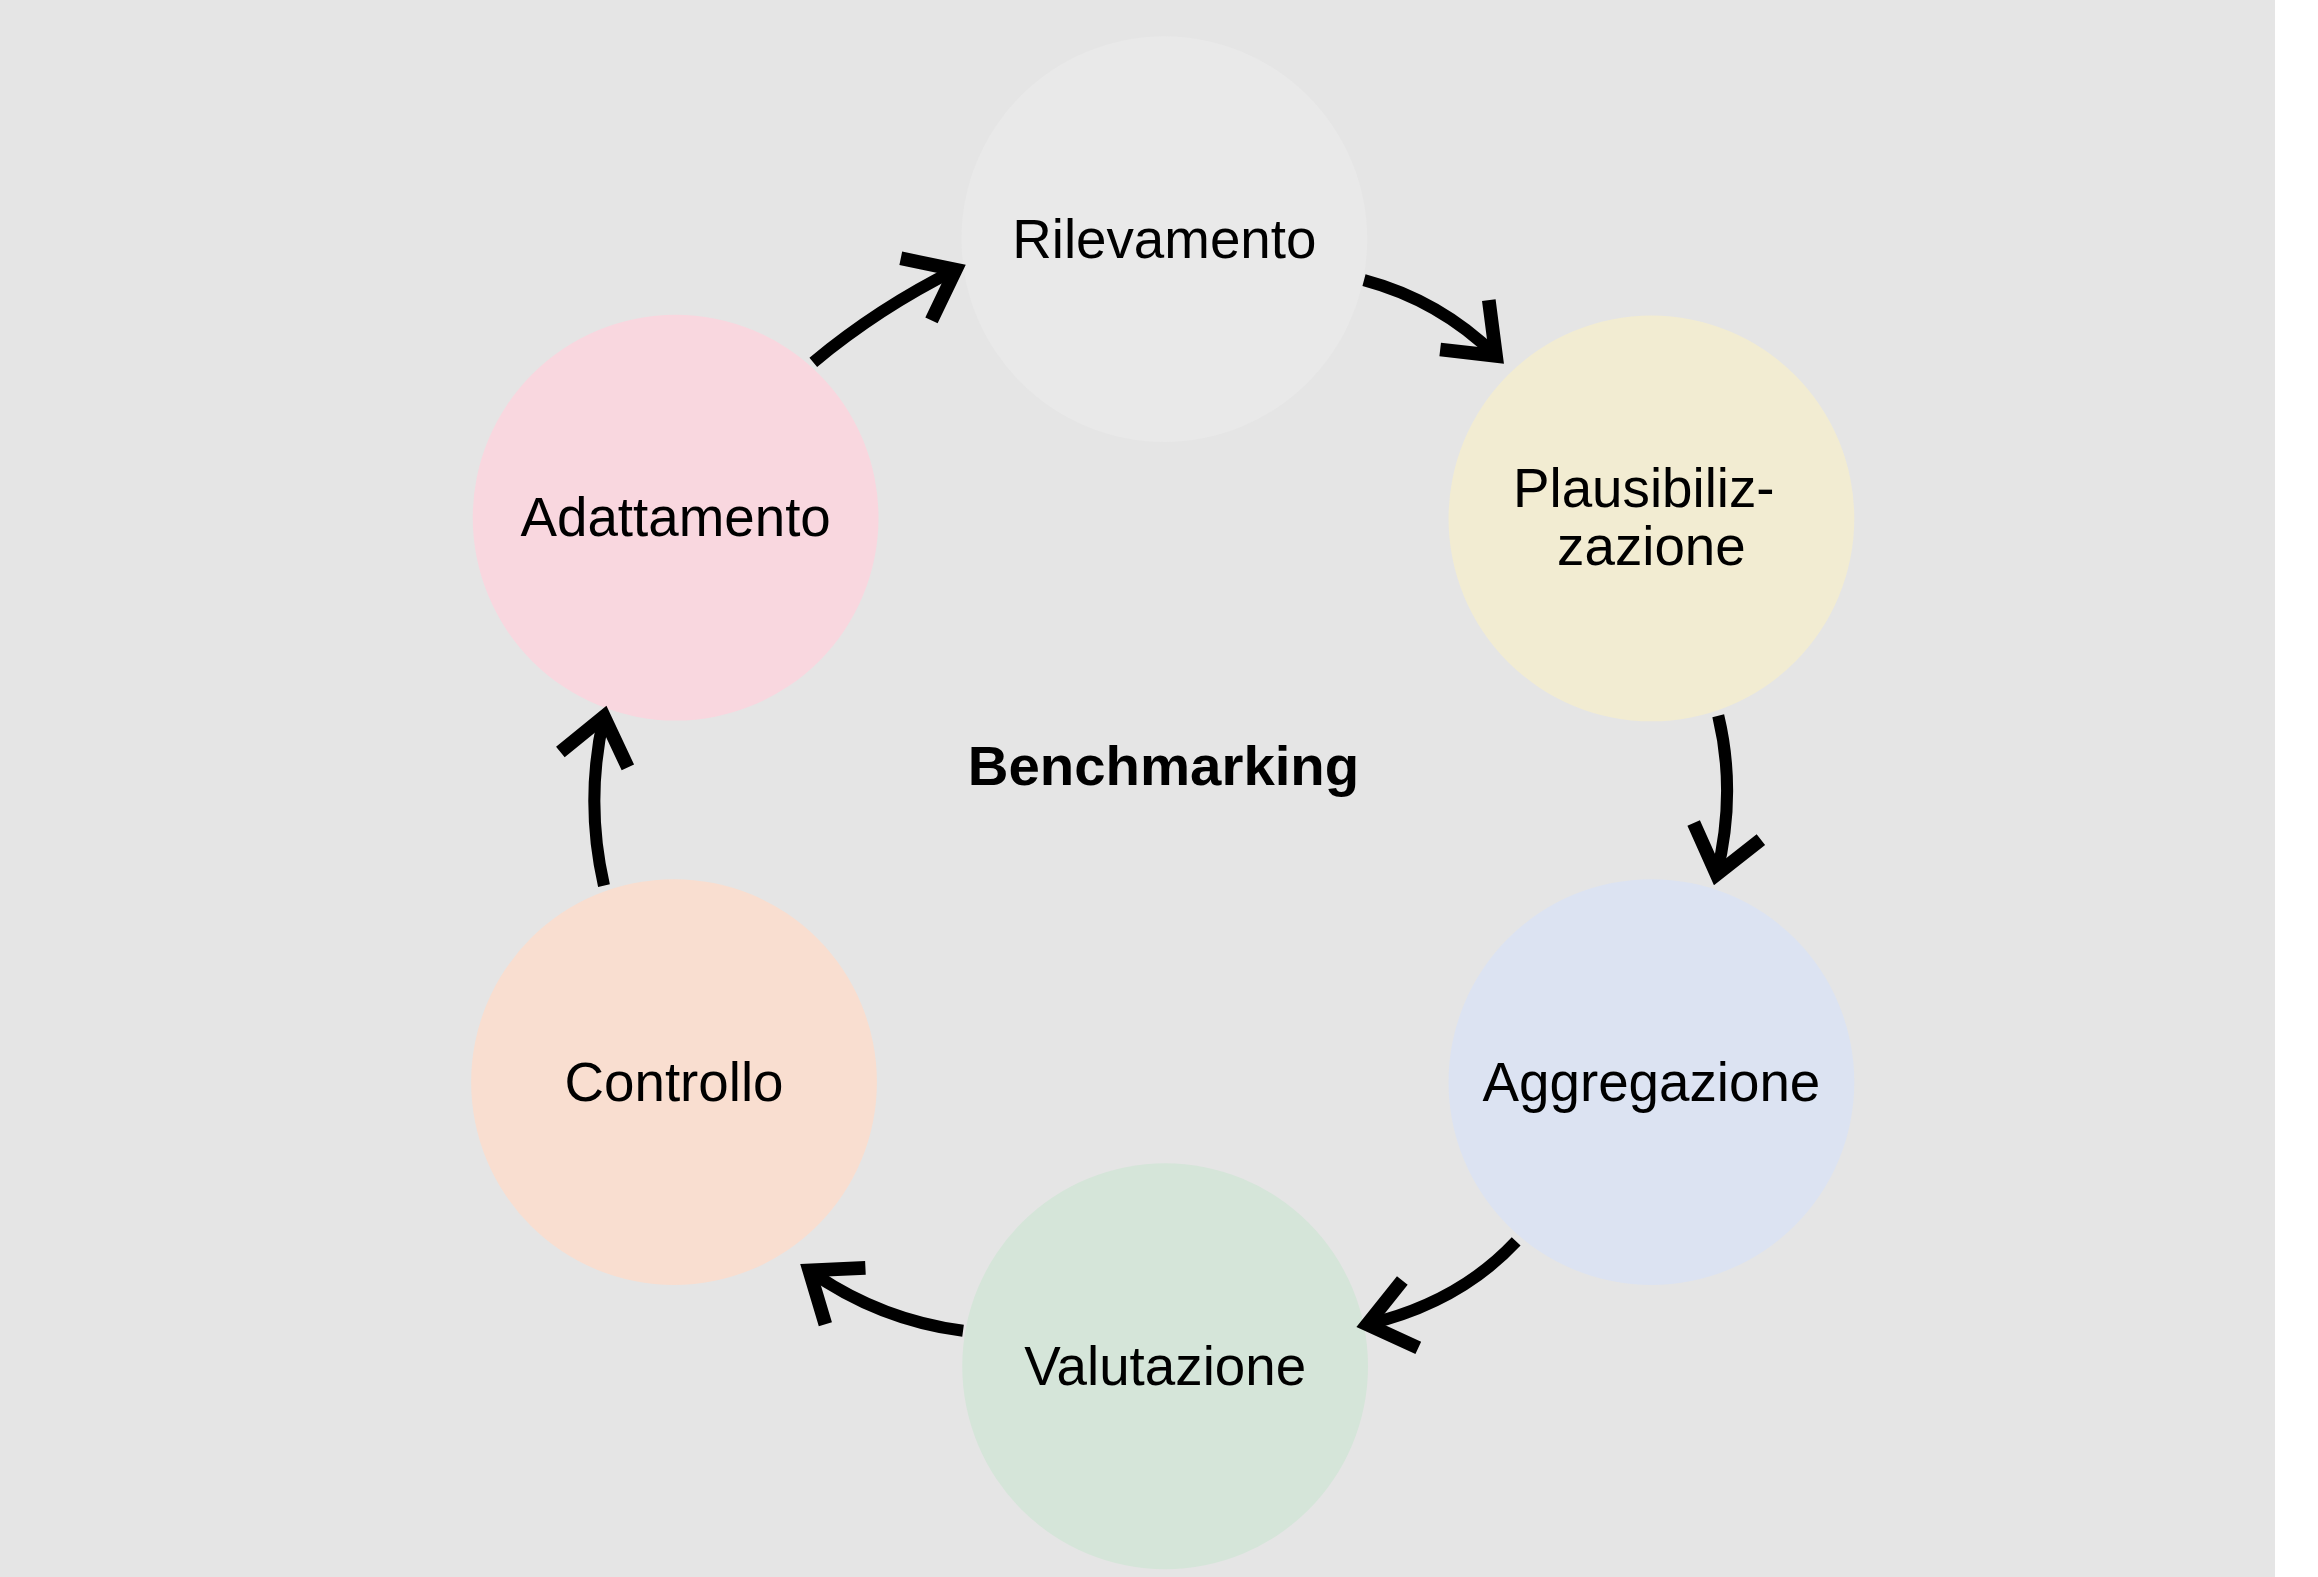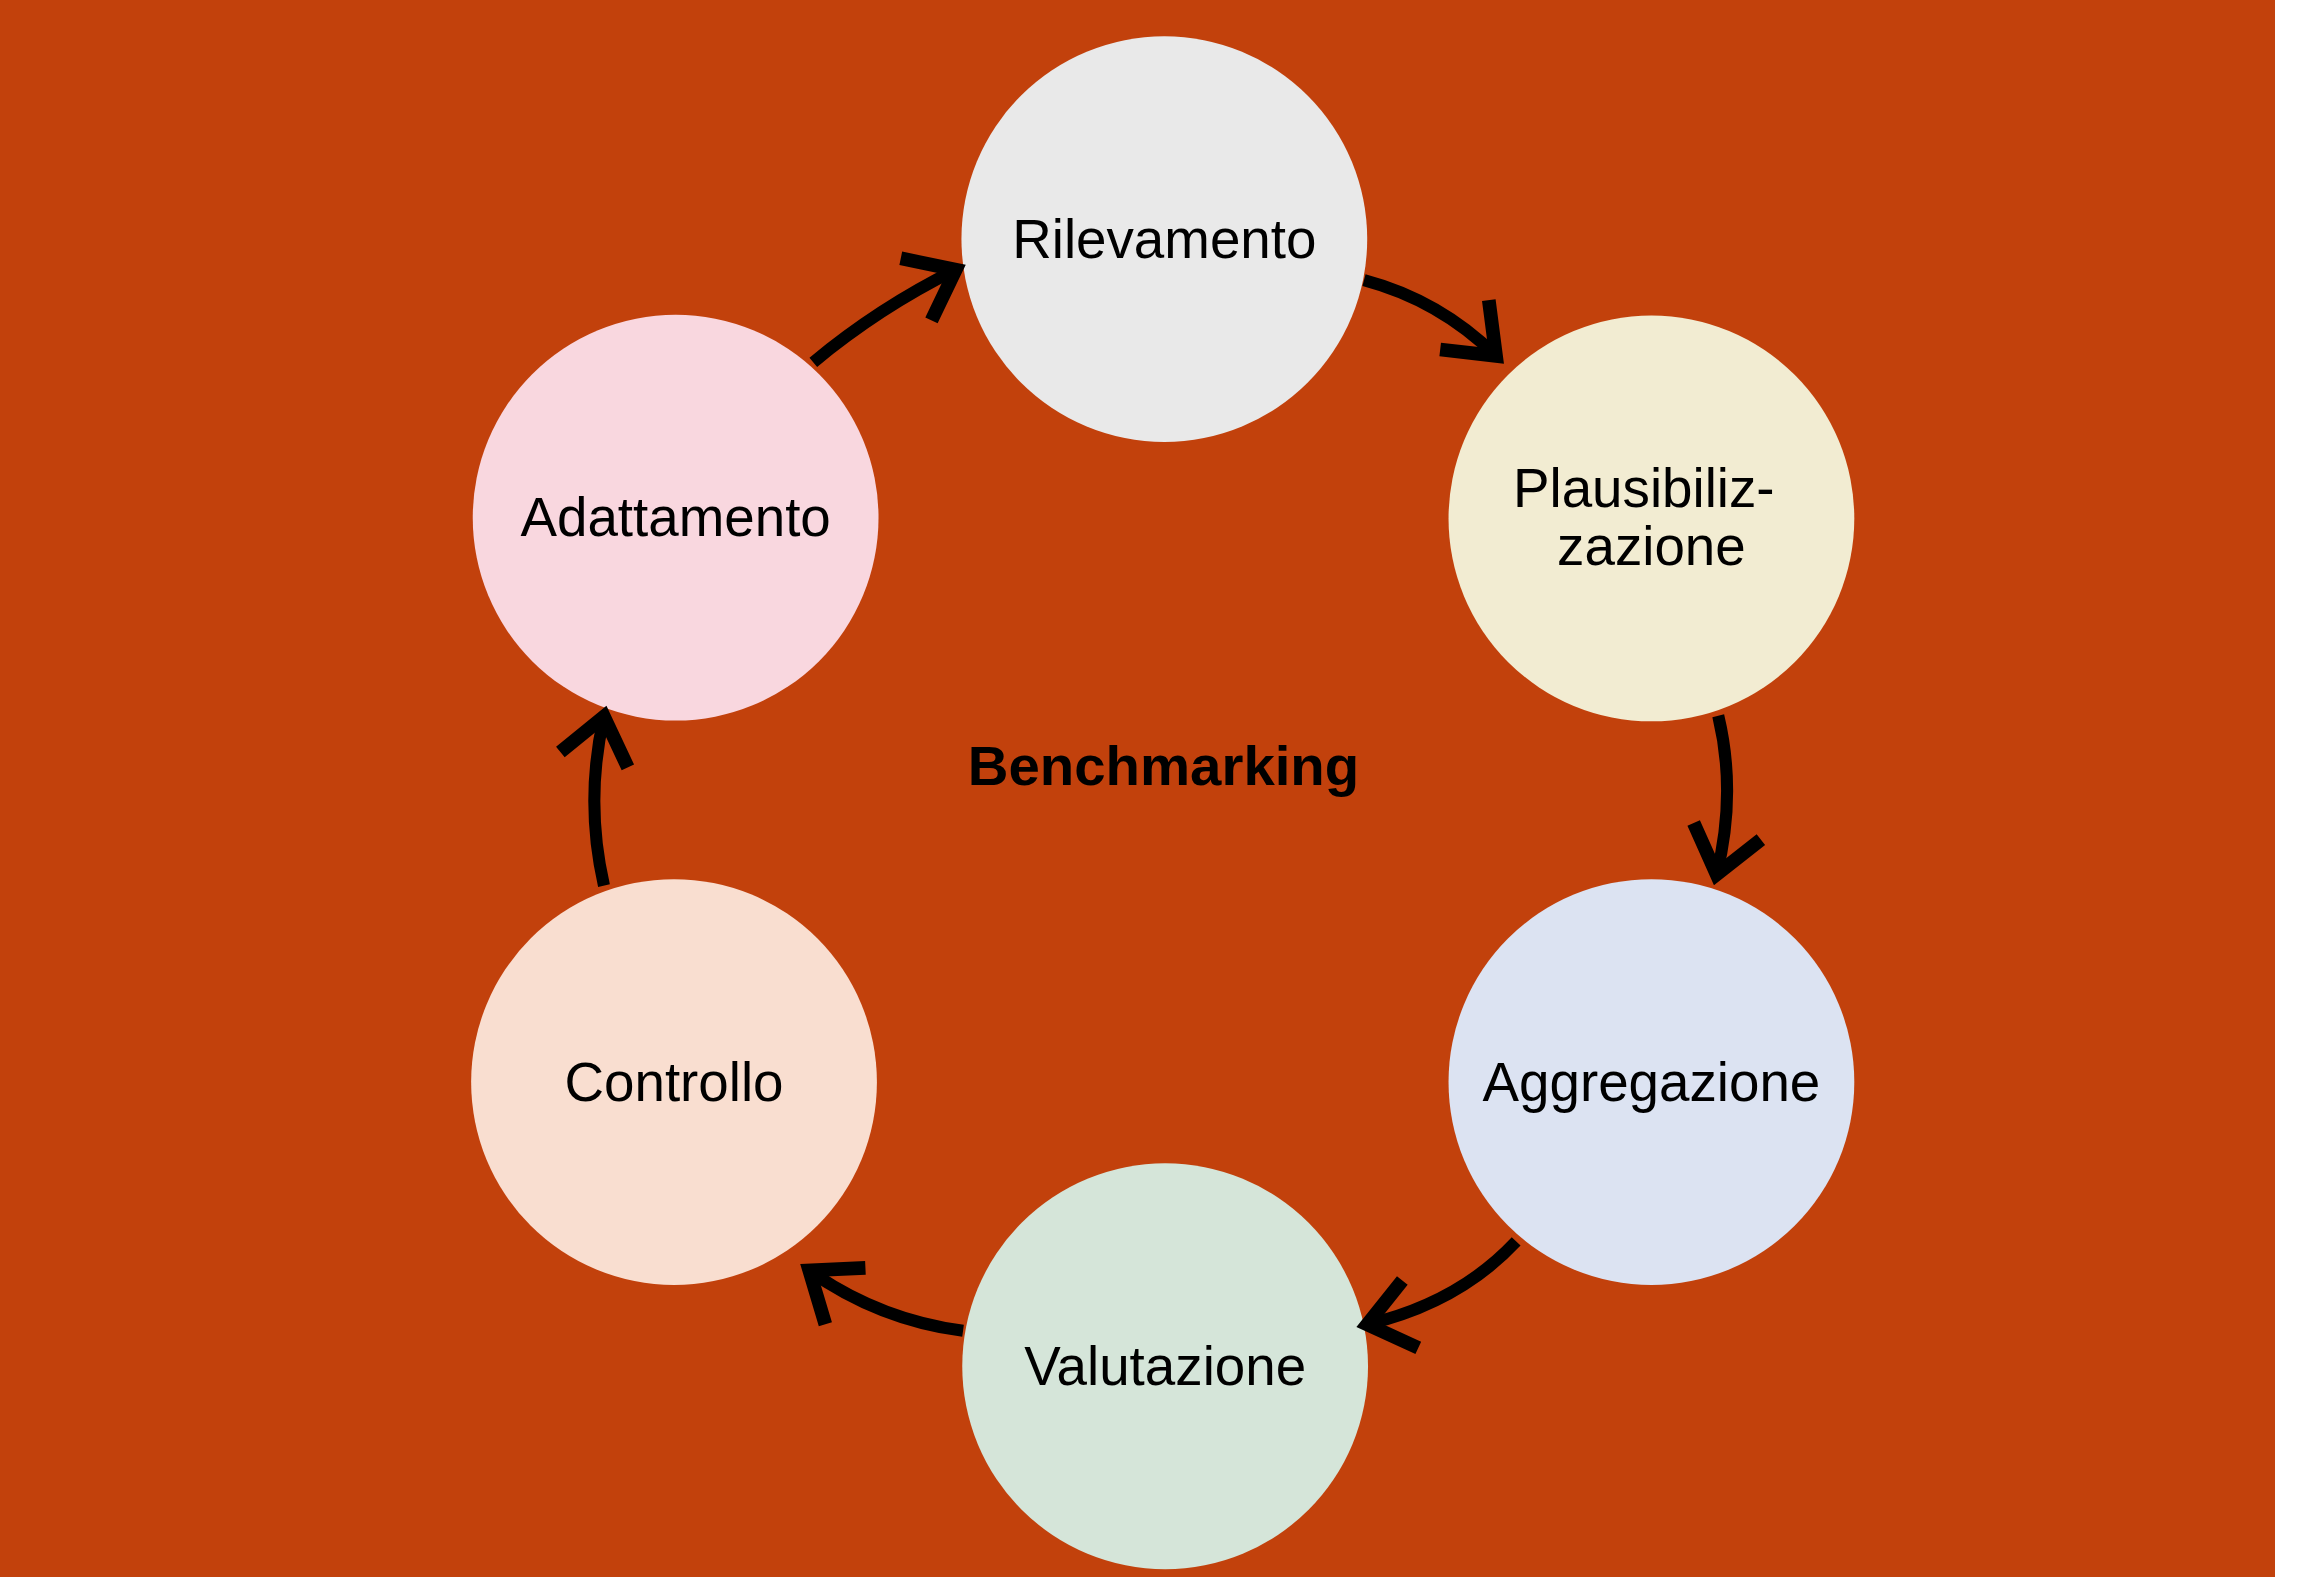--- a/index.html
+++ b/index.html
@@ -4,21 +4,21 @@
 <title>Benchmarking</title>
 <style>
   html, body {
     margin: 0;
     padding: 0;
     background: #ffffff;
   }
   .stage {
     width: 2275px;
     height: 1578px;
-    background: #c2410c;
+    background: #e5e5e5;
   }
   svg { display: block; }
   .node-label {
     font-family: "Liberation Sans", sans-serif;
     font-size: 68px;
     font-weight: 400;
     fill: #000000;
     text-anchor: middle;
   }
   .diagram-title {

